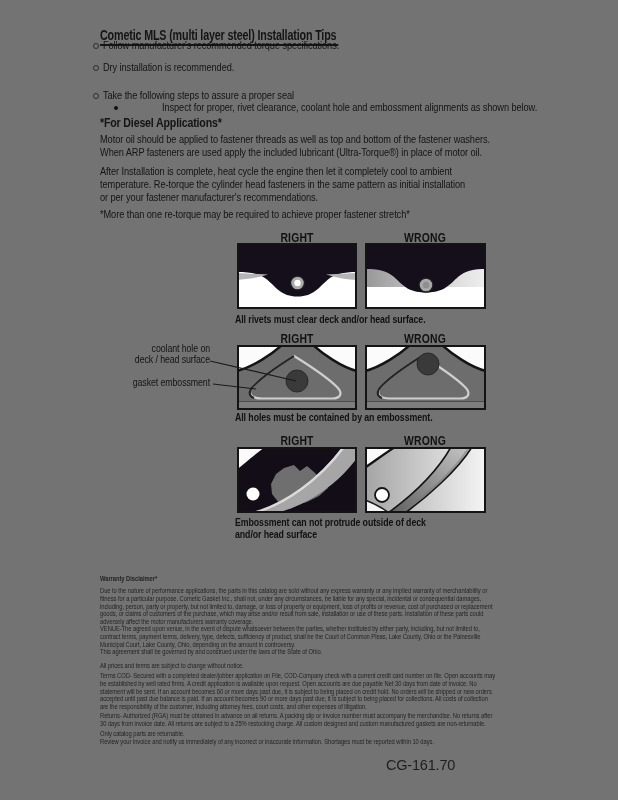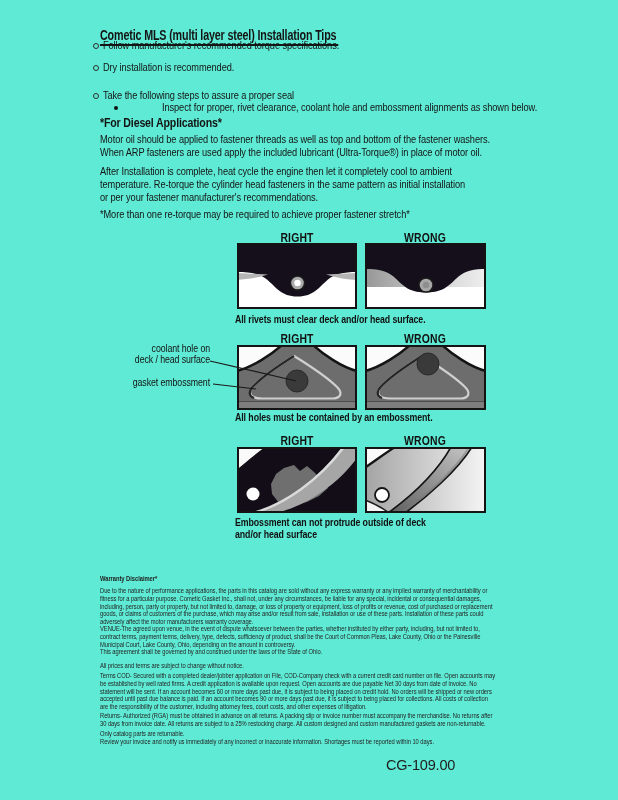--- a/index.html
+++ b/index.html
@@ -1,17 +1,17 @@
 <!DOCTYPE html>
 <html><head>
 <meta charset="utf-8">
 <style>
   html,body { margin:0; padding:0; background:#ffffff; }
   .page {
-    position:relative; width:618px; height:800px; background:#5eead4;
+    position:relative; width:618px; height:800px; background:#737373;
     font-family:"Liberation Sans", sans-serif; color:#141414; overflow:hidden;
   }
   .abs { position:absolute; white-space:nowrap; }
   .cond  { transform:scaleX(0.88); transform-origin:0 50%; }
   .cond-r{ transform:scaleX(0.88); transform-origin:100% 50%; }
   .title {
     font-size:14.5px; font-weight:bold; letter-spacing:-0.2px;
     border-bottom:2px solid #161616; padding:0 3px 1px 0;
     transform:scaleX(0.74); transform-origin:0 0; margin:0;
   }
@@ -232,15 +232,15 @@
   <div class="abs fp" style="left:100px; top:712px;">
     <div>Returns- Authorized (RGA) must be obtained in advance on all returns.  A packing slip or invoice number must accompany the merchandise.  No returns after</div>
     <div>30 days from invoice date.  All returns are subject to a 25% restocking charge.  All custom designed and custom manufactured gaskets are non-returnable.</div>
   </div>
 
   <div class="abs fp" style="left:100px; top:730px;">
     <div>Only catalog parts are returnable.</div>
     <div>Review your invoice and notify us immediately of any incorrect or inaccurate information.  Shortages must be reported within 10 days.</div>
   </div>
 
-  <div class="abs pageno" style="left:386px; top:757px;">CG-109.00</div>
+  <div class="abs pageno" style="left:386px; top:757px;">CG-161.70</div>
 
 </div>
 
 </body></html>

